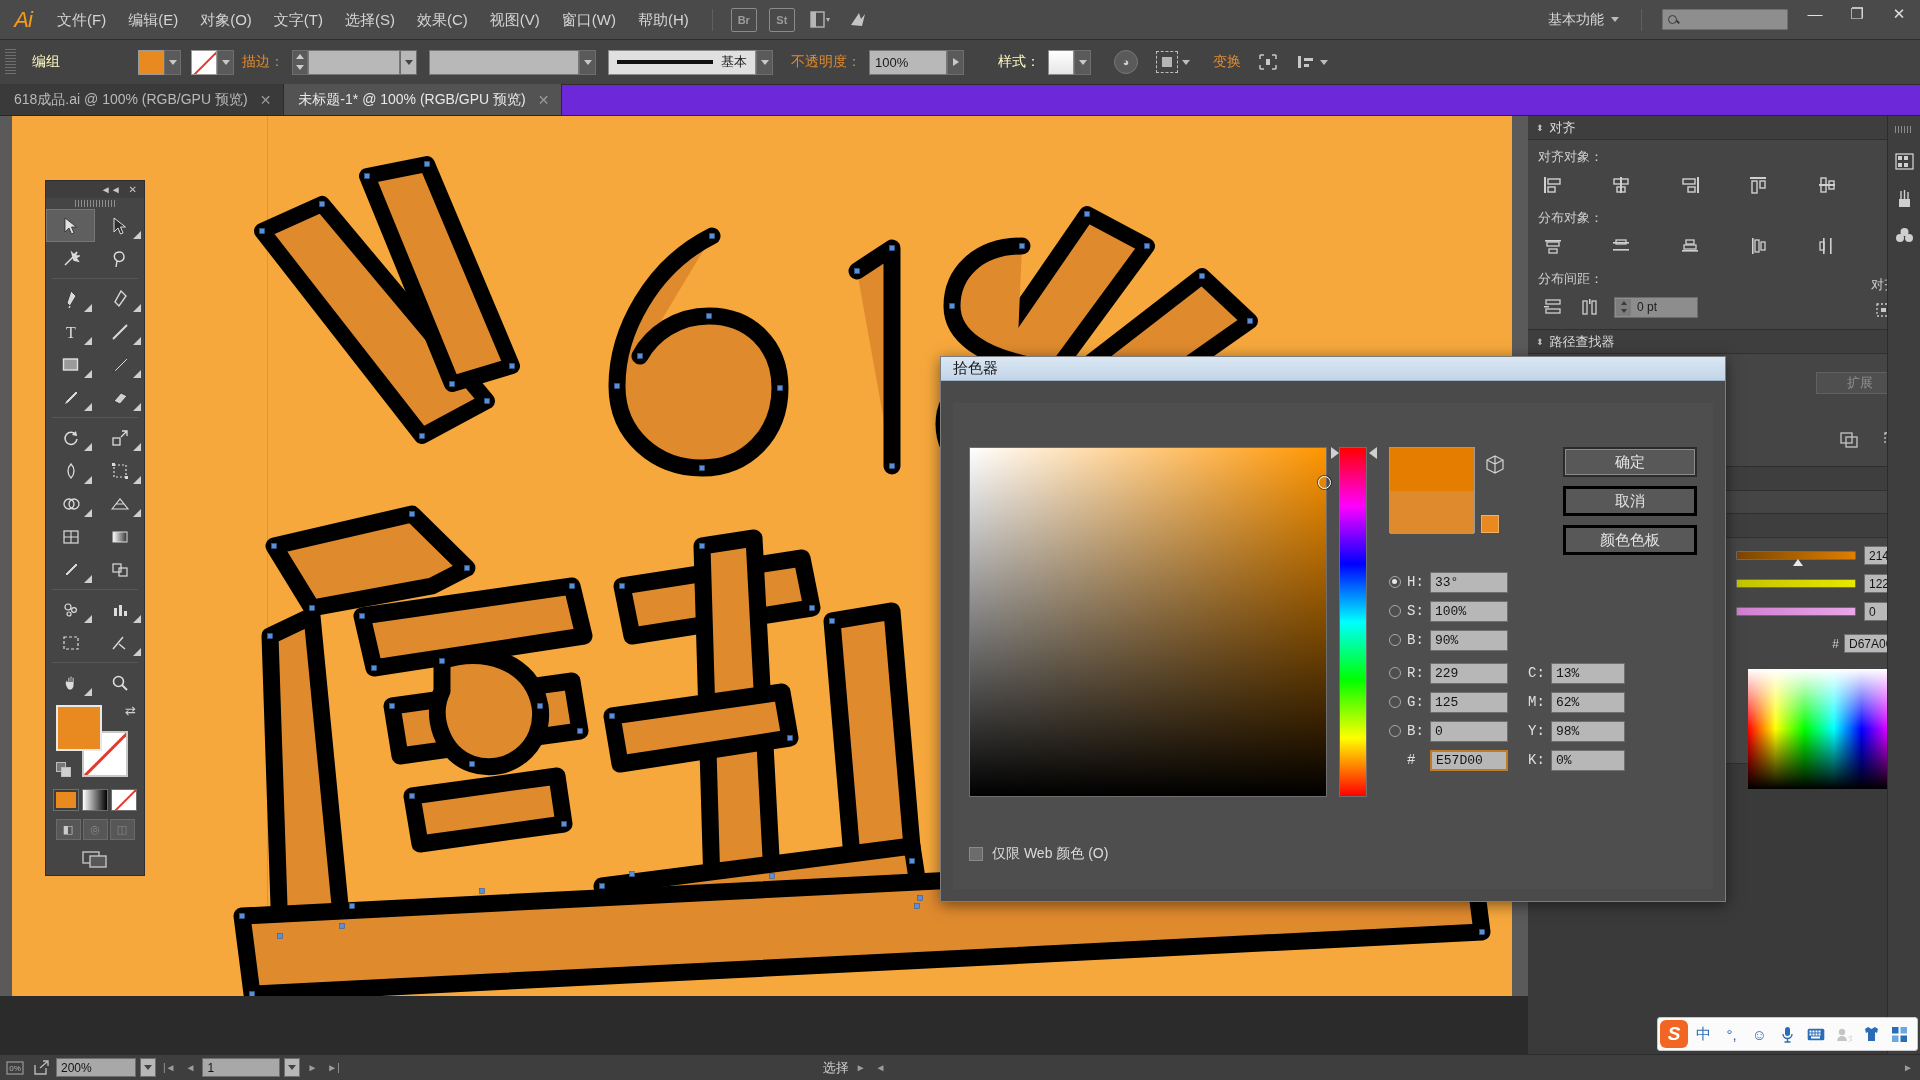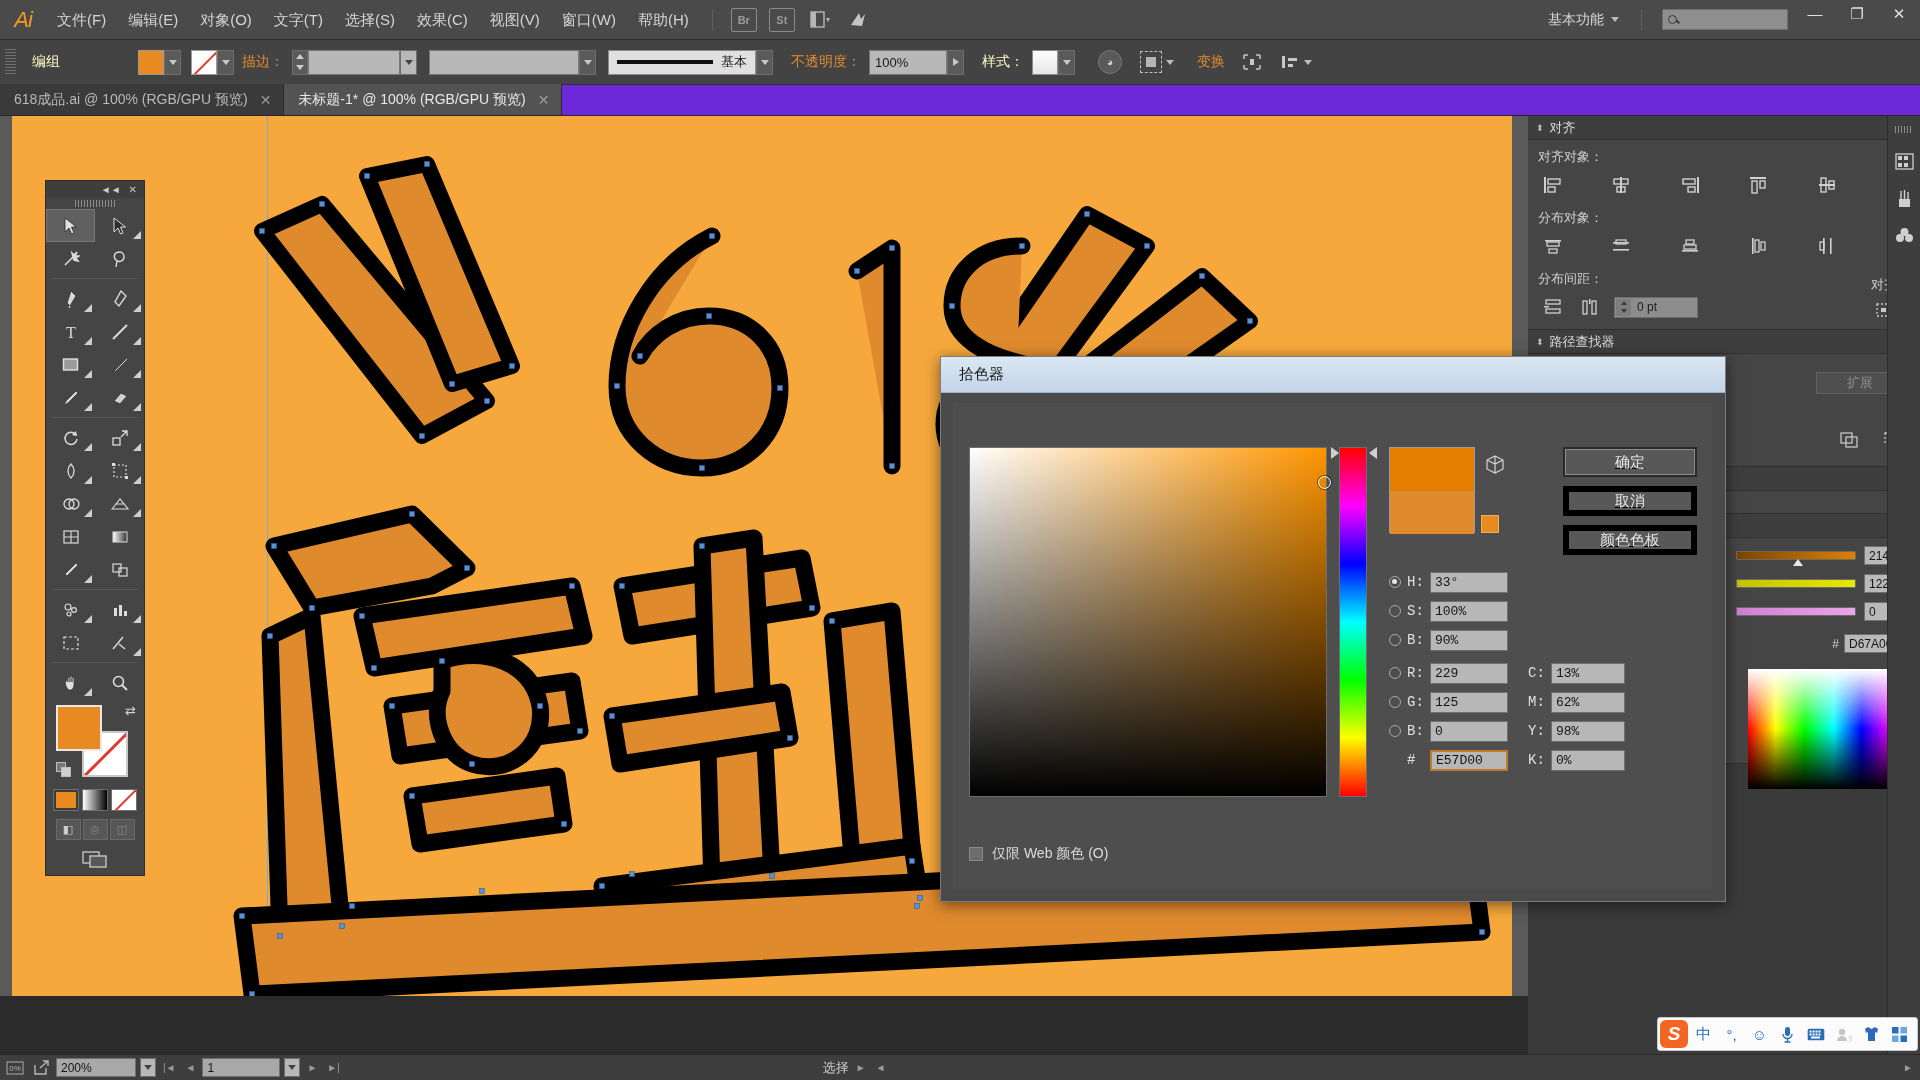--- a/index.html
+++ b/index.html
@@ -346,22 +346,22 @@
   }
   .ime-i { width: 25px; height: 25px; display:flex;align-items:center;justify-content:center; color:#2b6cb8; font-size:15px; }
 
   
   .cpdlg {
     position:absolute; left: 940px; top: 356px; width: 786px; height: 546px;
     background:#4a4a4a; border: 1px solid #7d7d7d; z-index: 200;
     box-shadow: 0 3px 14px rgba(0,0,0,.5);
   }
   .cp-title {
-    height: 36px; background: linear-gradient(to bottom,#dbe7f3,#c2d5e8);
-    display:flex; align-items:center; padding-left: 18px;
+    height: 24px; background: linear-gradient(to bottom,#dbe7f3,#c2d5e8);
+    display:flex; align-items:center; padding-left: 12px;
     color:#1a1a1a; font-size: 15px; border-bottom: 1px solid #9fb4c8;
   }
   .cp-body { position:absolute; left: 12px; top: 46px; right: 12px; bottom: 12px; background:#4e4e4e; padding: 14px 16px; }
   .cp-sel-label { color:#dcdcdc; font-size:14px; margin-bottom: 10px; }
   .cp-field {
     position:absolute; left: 16px; top: 44px; width: 358px; height: 350px;
     border:1px solid #6e6e6e;
   }
   .cp-cursor {
     position:absolute; width: 13px; height: 13px; border:1.6px solid #fff; border-radius:50%;
@@ -375,24 +375,24 @@
   .hue-ar { position:absolute; width:0;height:0;border-top:6px solid transparent;border-bottom:6px solid transparent; }
   .hue-ar.l { left: 378px; border-left: 8px solid #cfcfcf; }
   .hue-ar.r { left: 416px; border-right: 8px solid #cfcfcf; }
   .cp-preview {
     position:absolute; left: 436px; top: 44px; width: 86px; height: 86px; border: 1px solid #9a9a9a;
   }
   .cp-prev-new { height: 43px; }
   .cp-prev-old { height: 43px; }
   .cp-cube { position:absolute; left: 532px; top: 52px; color:#d8d8d8; font-size: 17px; }
   .cp-outofweb { position:absolute; left: 528px; top: 112px; width: 18px; height: 18px; background:#e88a20; border:1px solid #f0b060; }
-  .cp-buttons { position:absolute; right: 16px; top: 44px; width: 134px; text-decoration: underline; }
+  .cp-buttons { position:absolute; right: 16px; top: 44px; width: 134px; }
   .cp-btn {
     width: 134px; height: 30px; margin-bottom: 9px;
-    background: #585858; border:6px solid #000000; color:#e4e4e4; font-size:15px;
+    background: #585858; border:3px solid #000000; color:#e4e4e4; font-size:15px;
     display:flex;align-items:center;justify-content:center;
   }
   .cp-btn.primary { border: 2px solid #2b2b2b; box-shadow: inset 0 0 0 1px #8b8b8b; }
   .cp-values { position:absolute; left: 436px; top: 168px; width: 300px; }
   .cp-vrow { display:flex; align-items:center; gap: 6px; margin-bottom: 7px; height: 22px; }
   .cp-radio {
     width: 12px; height: 12px; border-radius: 50%; border: 1.6px solid #a8a8a8; background:#4e4e4e;
     position: relative;
   }
   .cp-radio.on::after {
@@ -491,21 +491,21 @@
       <span>基本</span>
     </div>
     <div class="dd-arrow">
         <i></i>
       </div>
     <div class="opt-label orange" style="margin-left:10px">不透明度：</div>
     <div class="numfield" style="width:78px">100%</div>
     <div class="dd-arrow">
         <i style="border-top:none;border-left:6px solid #c8c8c8;border-top:4px solid transparent;border-bottom:4px solid transparent;border-right:none"></i>
       </div>
-    <div class="opt-label" style="margin-left:10px">样式：</div>
+    <div class="opt-label" style="margin-left:26px">样式：</div>
     <div class="style-sw"></div>
     <div class="dd-arrow">
         <i></i>
       </div>
     <div class="opt-ico-btn" style="margin-left:14px">
       <div class="circ-icon">◕</div>
     </div>
     <div class="opt-ico-btn">
       <div class="box-icon"></div>
       <i class="caret-d"></i>

